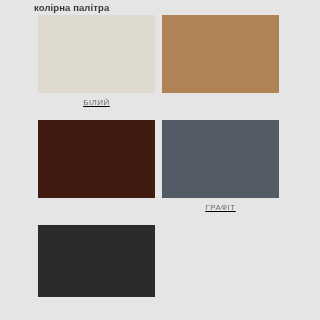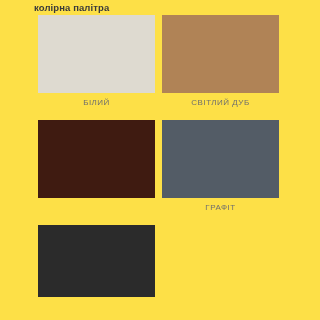--- a/index.html
+++ b/index.html
@@ -42,20 +42,21 @@
     display: flex;
     flex-direction: row;
     gap: 7px;
     margin-bottom: 0;
   }
   .swatch-cell {
     width: 117px;
     display: flex;
     flex-direction: column;
     align-items: center;
+    text-decoration: underline;
   }
   .swatch-chip {
     width: 117px;
     height: 78px;
     display: block;
   }
   .swatch-label {
     font-size: 8px;
     color: #6e6e6e;
     text-transform: uppercase;
@@ -69,34 +70,33 @@
   .swatch-cell.tall .swatch-chip {
     height: 72px;
   }
   .swatch-cell.empty .swatch-chip {
     background: transparent;
   }
 </style>
 </head>
 <body>
 
-<div id="palette-page" style="background: #fde047;">
+<div id="palette-page" style="background: #e5e5e5;">
 
   <div id="palette-title" style="color: rgb(58, 58, 58);">колірна палітра</div>
 
   <div class="swatch-grid">
 
     <div class="swatch-row">
       <div class="swatch-cell">
         <span class="swatch-chip" style="background:#dedad0;"></span>
         <span class="swatch-label" style="color: rgb(110, 110, 110);">БІЛИЙ</span>
       </div>
       <div class="swatch-cell">
         <span class="swatch-chip" style="background:#b08356;"></span>
-        <span class="swatch-label" style="color: rgb(110, 110, 110);">СВІТЛИЙ ДУБ</span>
       </div>
     </div>
 
     <div class="swatch-row">
       <div class="swatch-cell">
         <span class="swatch-chip" style="background:#3f1b11;"></span>
       </div>
       <div class="swatch-cell">
         <span class="swatch-chip" style="background:#535c66;"></span>
         <span class="swatch-label" style="color: rgb(110, 110, 110); text-align: right;">ГРАФІТ</span>

